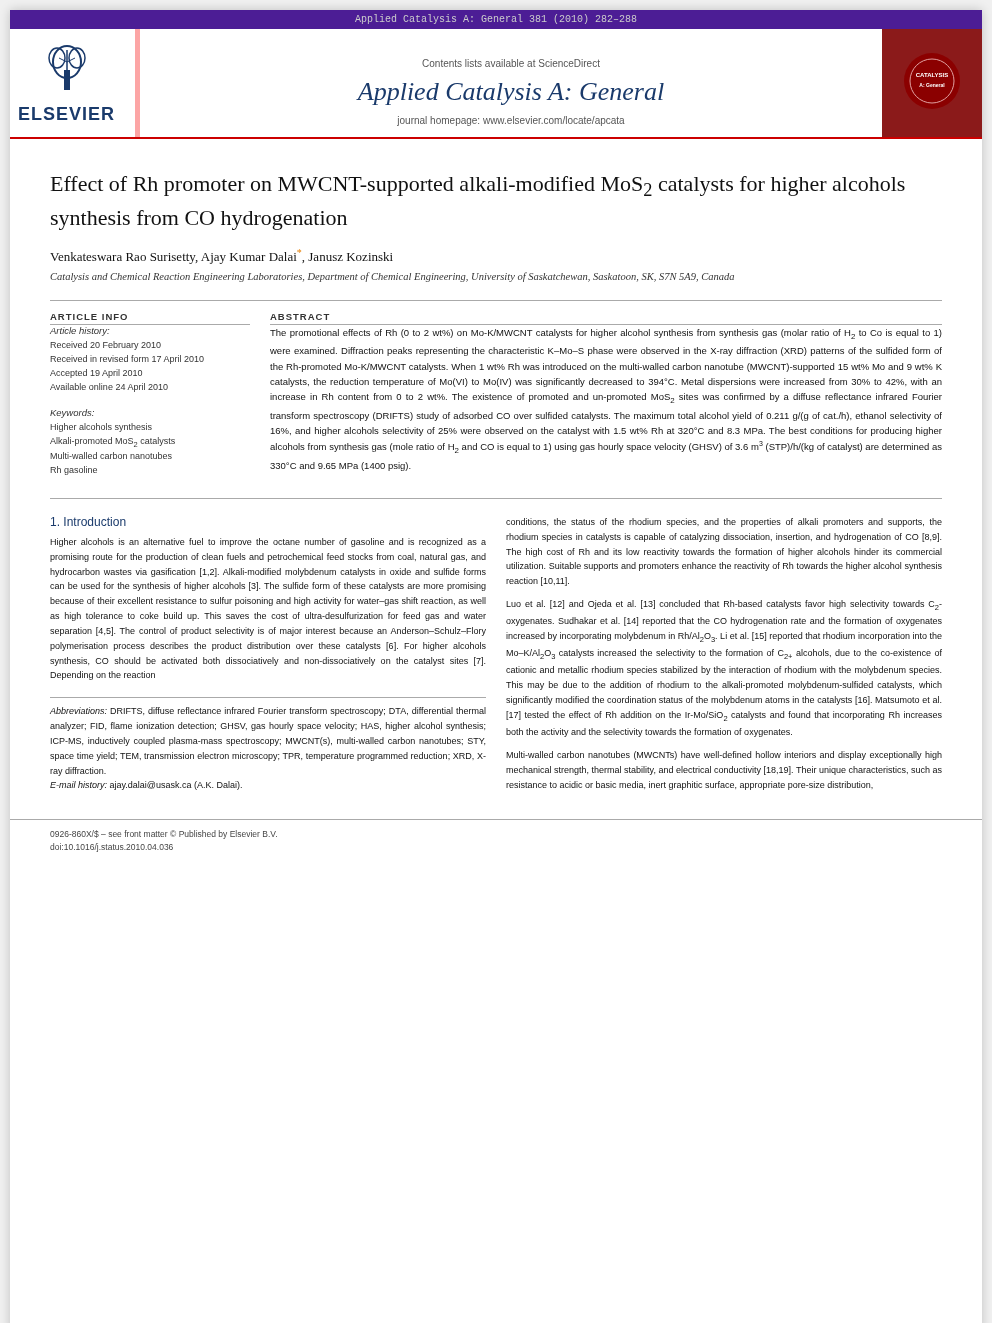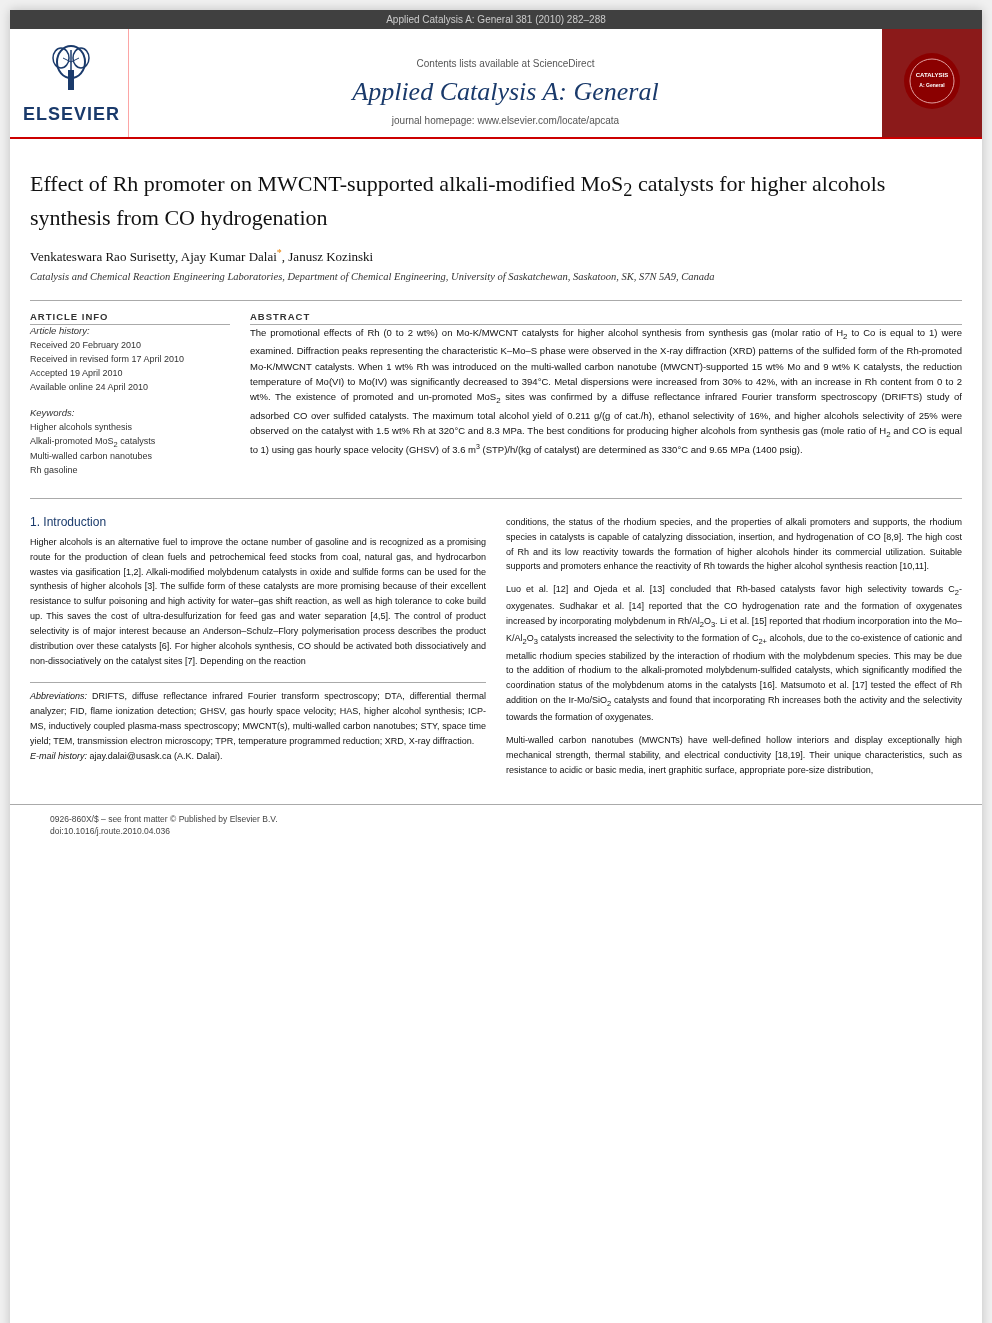--- a/index.html
+++ b/index.html
@@ -13,41 +13,41 @@
     .page {
       background: #fff;
       width: 992px;
       min-height: 1323px;
       box-shadow: 0 0 10px rgba(0,0,0,0.2);
       padding: 0;
       position: relative;
     }
     
     .top-bar {
-      background: #404040;
+      background: #4c1d95;
       color: #ccc;
       text-align: center;
       font-size: 10px;
       padding: 4px 0;
-      font-family: Liberation Sans, sans-serif;
+      font-family: Liberation Mono, monospace;
     }
     
     .journal-header {
       display: flex;
       align-items: stretch;
       border-bottom: 2px solid #c00;
       min-height: 110px;
     }
     .journal-header-left {
-      width: 119px;
+      width: 130px;
       display: flex;
       align-items: center;
-      justify-content: flex-end;
+      justify-content: flex-start;
       padding: 8px;
-      border-right: 1px solid #fca5a5;
+      border-right: 5px solid #fca5a5;
     }
     .elsevier-logo {
       font-size: 11px;
       color: #333;
       font-family: Arial, sans-serif;
       text-align: center;
       line-height: 1.3;
     }
     .elsevier-logo .el-text {
       font-size: 18px;
@@ -95,21 +95,21 @@
       color: white;
       font-size: 12px;
       font-family: Arial, sans-serif;
       font-weight: bold;
       text-align: center;
       padding: 8px;
       line-height: 1.4;
     }
     
     .article-content {
-      padding: 20px 20px;
+      padding: 20px 40px;
     }
     .article-title {
       font-size: 22px;
       font-family: 'Times New Roman', serif;
       color: #111;
       line-height: 1.35;
       margin-bottom: 14px;
       margin-top: 10px;
     }
     .authors {
@@ -355,16 +355,16 @@
           </div>
         </div>
 
       </div>
     </div>
 
   </div>
 
   <div class="footer-bar">
     <div>0926-860X/$ – see front matter © Published by Elsevier B.V.</div>
-    <div>doi:10.1016/j.route.2010.04.036</div>
+    <div>doi:10.1016/j.status.2010.04.036</div>
   </div>
 
 </div>
 
 </body></html>

